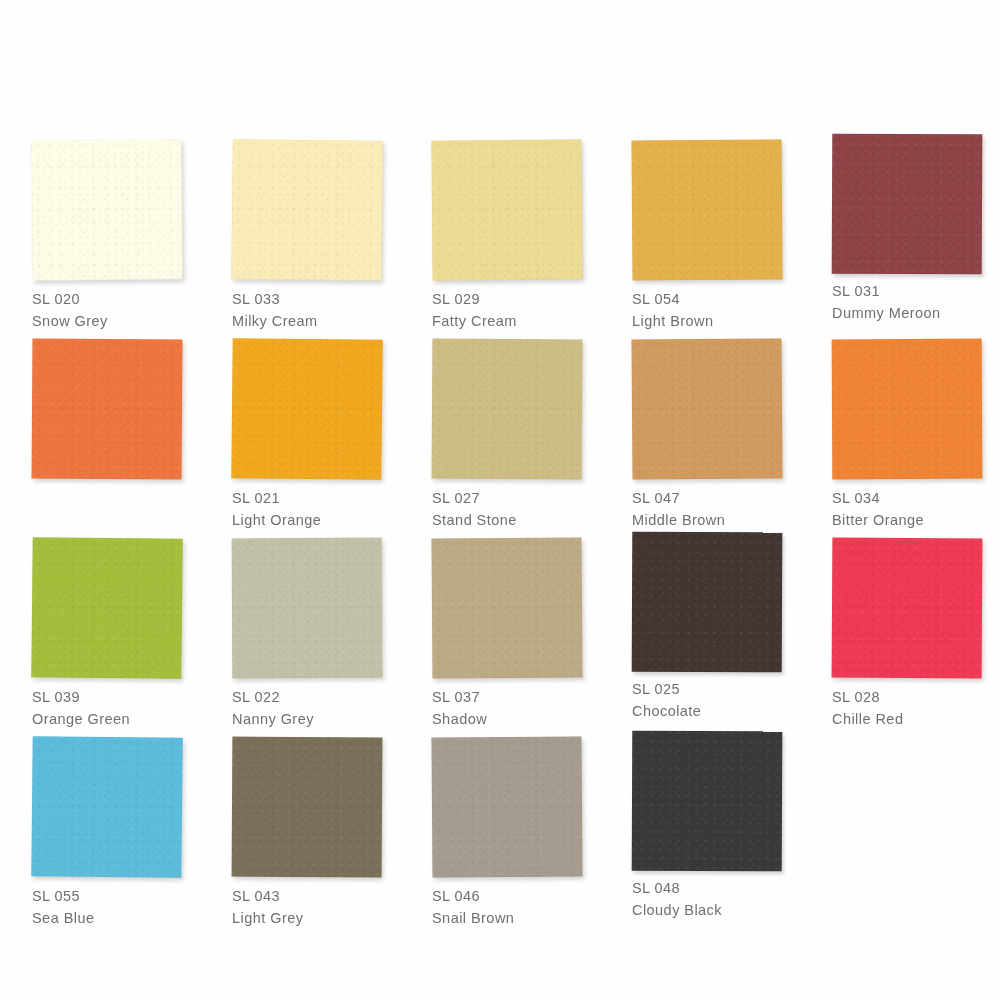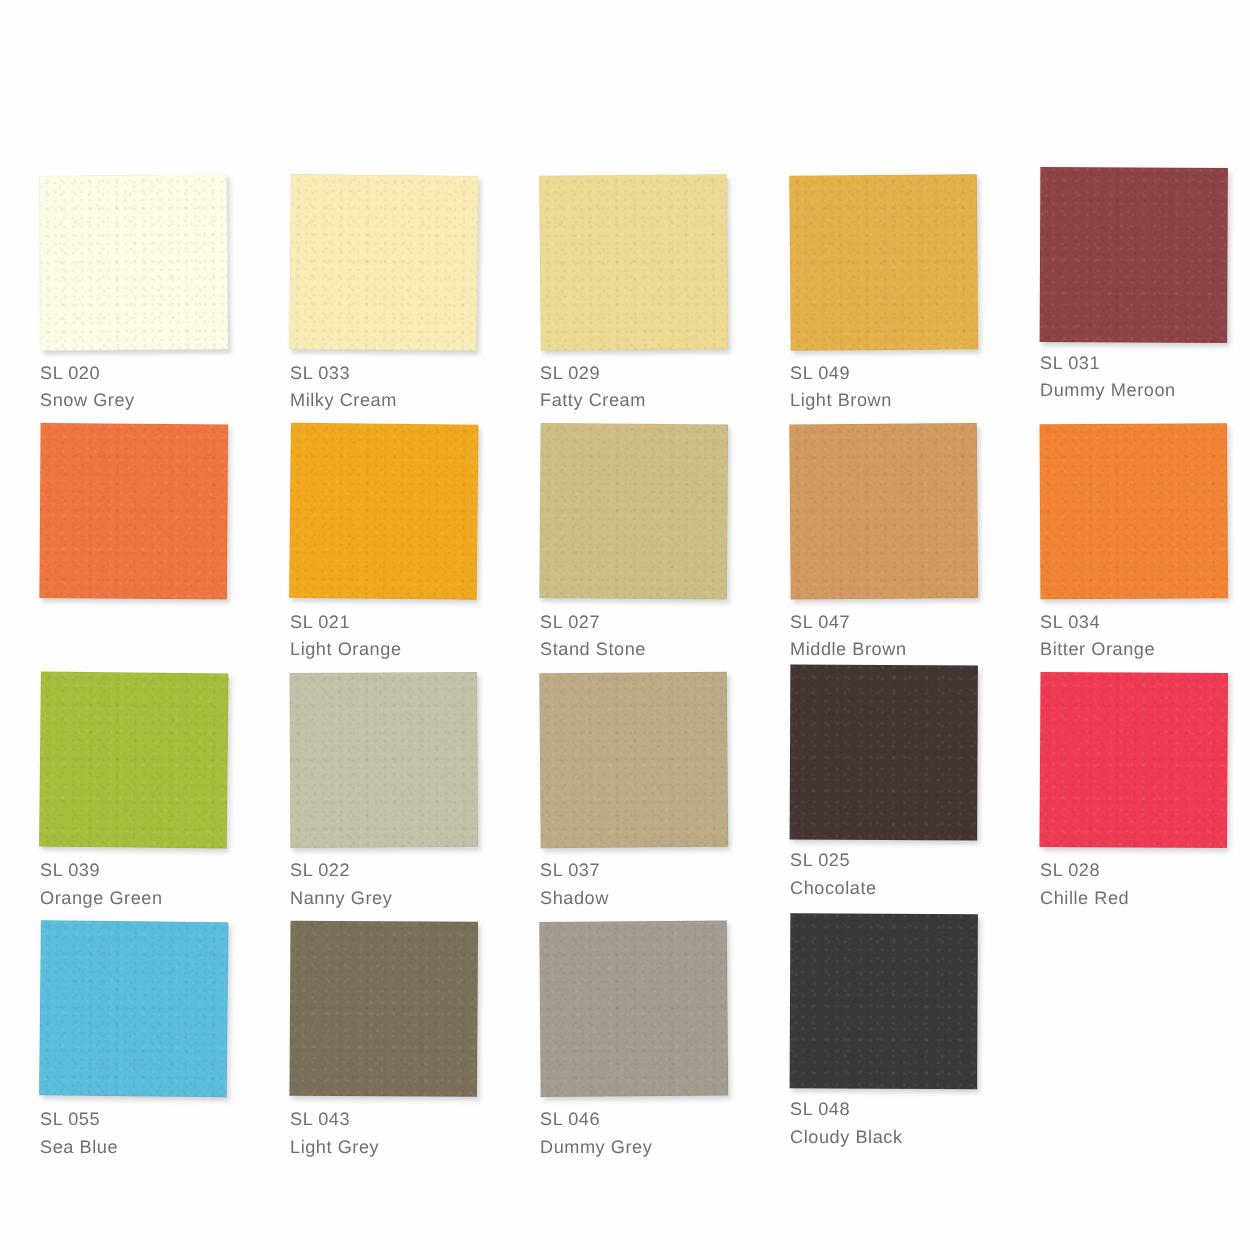--- a/index.html
+++ b/index.html
@@ -132,21 +132,21 @@
         <div class="label">
           <span class="code">SL 029</span>
           <span class="name">Fatty Cream</span>
         </div>
       </div>
       <div class="cell r0 c3">
         <div class="swatch-wrap">
           <div class="swatch" style="background-color: rgb(228, 176, 74);"></div>
         </div>
         <div class="label">
-          <span class="code">SL 049</span>
+          <span class="code">SL 054</span>
           <span class="name">Light Brown</span>
         </div>
       </div>
       <div class="cell r0 c4">
         <div class="swatch-wrap">
           <div class="swatch" style="background-color: rgb(142, 67, 70);"></div>
         </div>
         <div class="label">
           <span class="code">SL 031</span>
           <span class="name">Dummy Meroon</span>
@@ -255,21 +255,21 @@
           <span class="code">SL 043</span>
           <span class="name">Light Grey</span>
         </div>
       </div>
       <div class="cell r3 c3">
         <div class="swatch-wrap">
           <div class="swatch" style="background-color: rgb(164, 156, 143);"></div>
         </div>
         <div class="label">
           <span class="code">SL 046</span>
-          <span class="name">Dummy Grey</span>
+          <span class="name">Snail Brown</span>
         </div>
       </div>
       <div class="cell r3 c4">
         <div class="swatch-wrap">
           <div class="swatch" style="background-color: rgb(55, 57, 59);"></div>
         </div>
         <div class="label">
           <span class="code">SL 048</span>
           <span class="name">Cloudy Black</span>
         </div>

